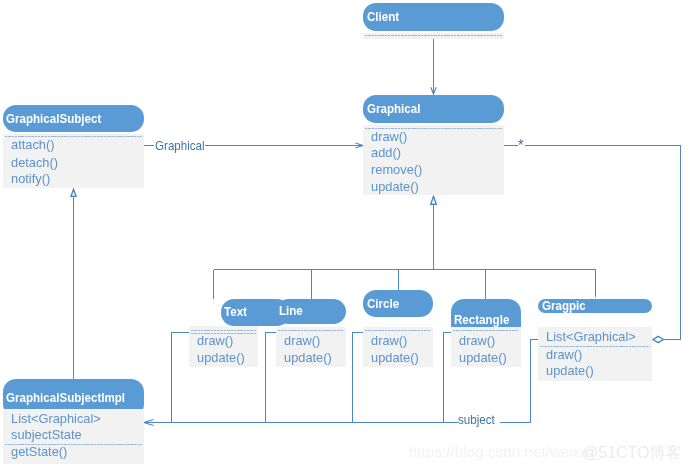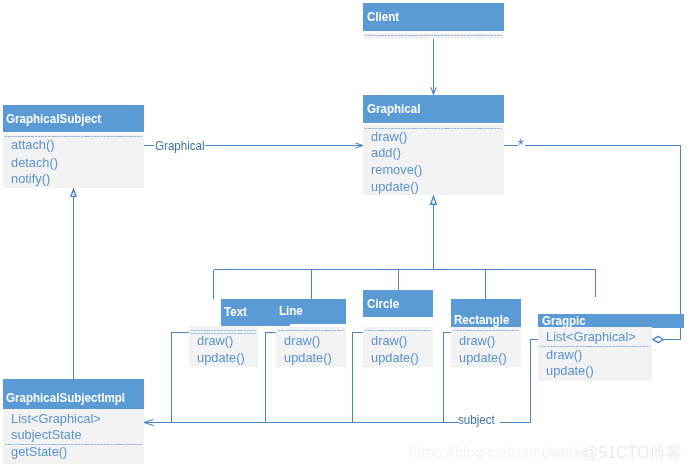--- a/index.html
+++ b/index.html
@@ -5,21 +5,21 @@
 <style>
   html,body{margin:0;padding:0;}
   body{width:690px;height:470px;background:#ffffff;
        font-family:"Liberation Sans",sans-serif;overflow:hidden;position:relative;
        -webkit-font-smoothing:antialiased;}
   #stage{position:absolute;left:0;top:0;width:690px;height:470px;}
 
   svg.links{position:absolute;left:0;top:0;width:690px;height:470px;overflow:visible;}
 
   .uml{position:absolute;}
-  .uml-hdr{position:absolute;background:#5B9BD5;}
+  .uml-hdr{position:absolute;background:#5B9BD5;border-radius:13px;}
   .uml-hdr span{position:absolute;left:3.6px;top:50%;color:#FFFFFF;font-weight:bold;
                 font-size:12.8px;line-height:12.8px;white-space:nowrap;
                 transform:translateY(-50%) scaleX(0.905);transform-origin:left center;}
   .uml-body{position:absolute;background:#F2F2F2;}
   .uml-sep{position:absolute;height:1px;
      background-image:repeating-linear-gradient(to right,
         rgba(74,134,200,.52) 0px, rgba(74,134,200,.52) 2.4px,
         rgba(74,134,200,.16) 2.4px, rgba(74,134,200,.16) 3.3px);}
   .mem{position:absolute;color:#5B93CB;font-size:13.5px;
        line-height:13.5px;white-space:nowrap;
@@ -160,21 +160,21 @@
     <div class="uml-hdr" style="left:450.6px;top:298.7px;width:70.0px;height:43px;text-align:center;">
       <span>Rectangle</span>
     </div>
     <div class="uml-body" style="left:450.6px;top:327.2px;width:70.0px;height:40.1px;"></div>
     <div class="uml-sep" style="left:452.6px;top:329.6px;width:66.0px;"></div>
     <div class="mem" style="left:458.8px;top:334.3px;">draw()</div>
     <div class="mem" style="left:458.8px;top:350.8px;">update()</div>
   </div>
 
   <div class="uml">
-    <div class="uml-hdr" style="left:538.0px;top:314px;width:113.8px;height:14px;padding-left:32px;">
+    <div class="uml-hdr" style="left:538.0px;top:299px;width:113.8px;height:14px;">
       <span>Gragpic</span>
     </div>
     <div class="uml-body" style="left:538.0px;top:327.1px;width:113.8px;height:54.3px;"></div>
     <div class="uml-sep" style="left:540.0px;top:346.1px;width:109.8px;"></div>
     <div class="mem" style="left:546.2px;top:329.5px;">List&lt;Graphical&gt;</div>
     <div class="mem" style="left:546.2px;top:347.8px;">draw()</div>
     <div class="mem" style="left:546.2px;top:363.8px;">update()</div>
   </div>
 
   <div class="wm" style="left:408.8px;top:442.5px;font-size:15.3px;color:#F2F2F2;">https://blog.csdn.net/weixin_</div>

